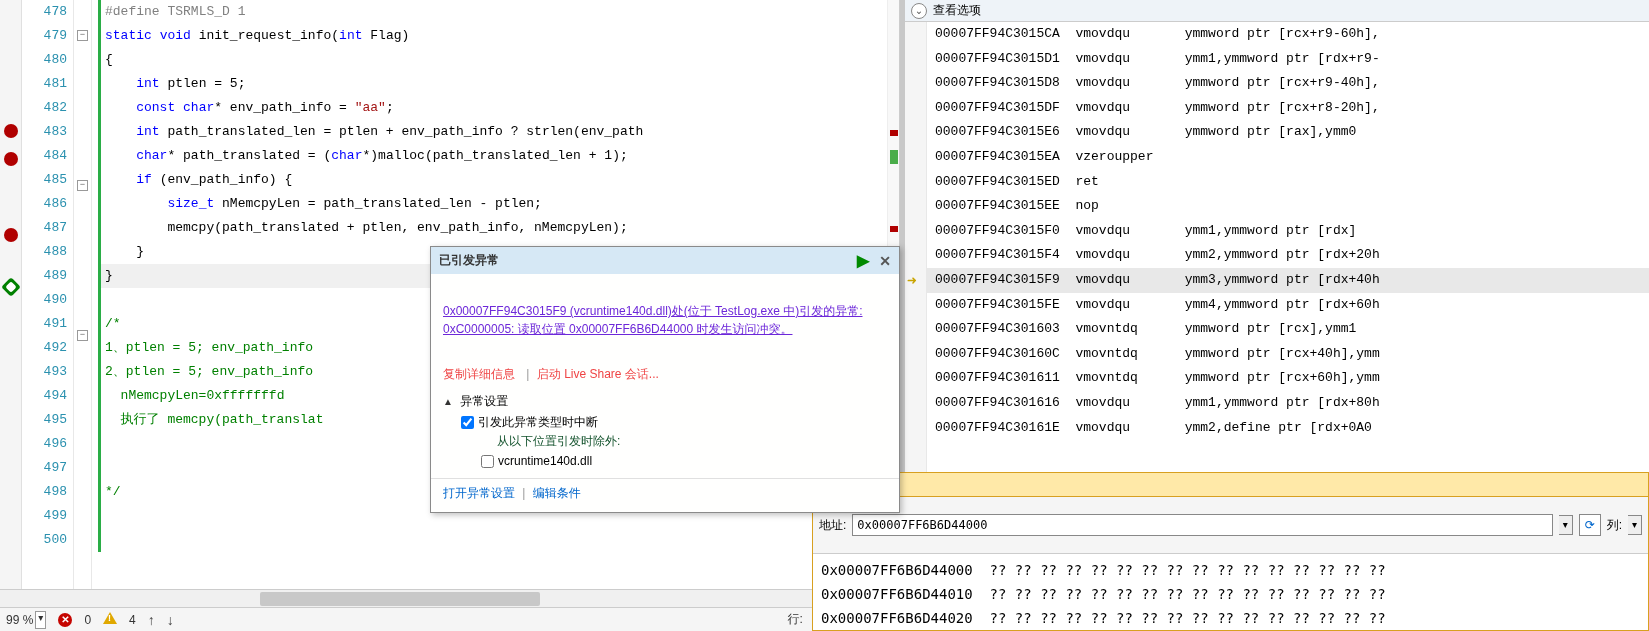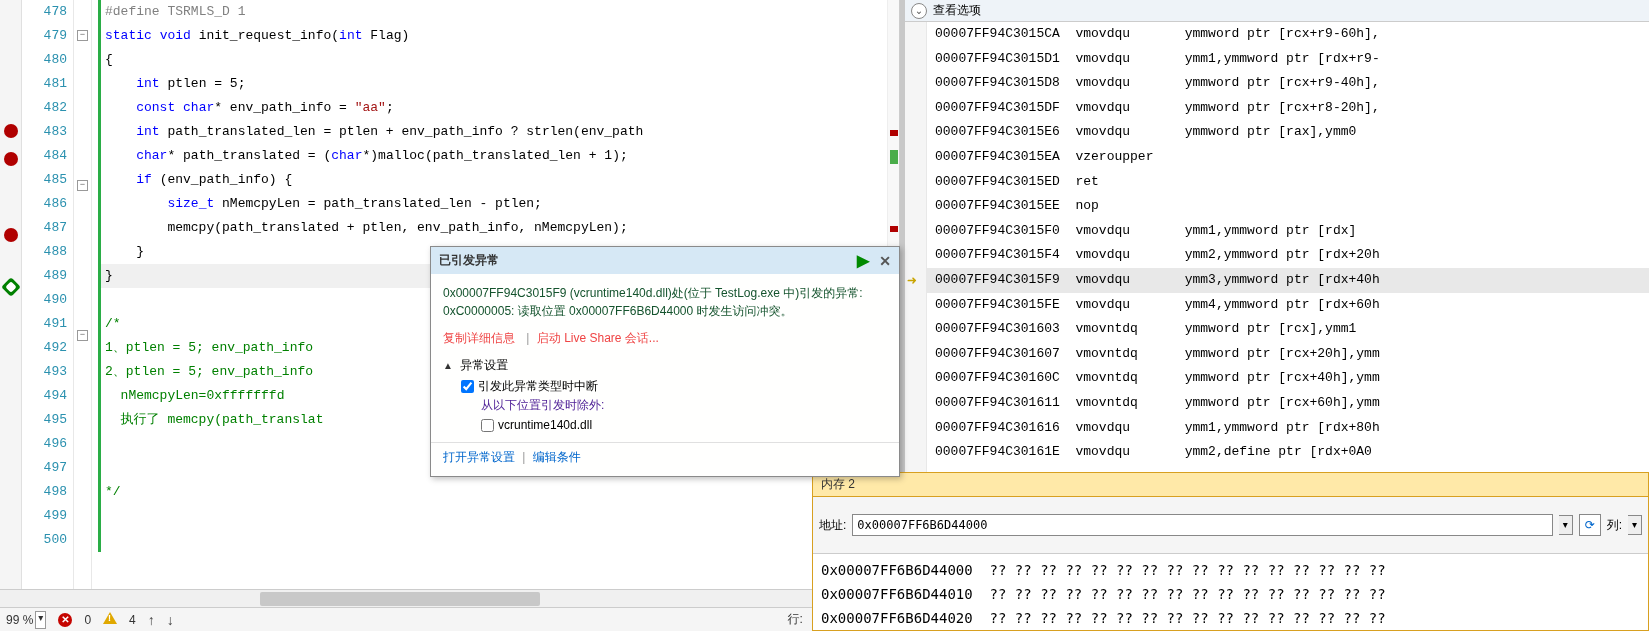--- a/index.html
+++ b/index.html
@@ -52,28 +52,28 @@
     border:1px solid #8a8a8a;
     box-shadow:2px 2px 6px rgba(0,0,0,.25);
     font-family:"Microsoft YaHei","Segoe UI",sans-serif;
     font-size:12px;
     z-index:100;
   }
   .exc-title { background:#d6e8f5; padding:4px 8px; display:flex; align-items:center; font-weight:bold; color:#333;}
   .exc-title .t { flex:1; }
   .exc-title .play { color:#008a00; font-size:16px; margin-right:10px; cursor:pointer;}
   .exc-title .close { color:#555; font-size:14px; cursor:pointer;}
-  .exc-body { padding:10px 12px; color:#14532d; line-height:1.5; }
+  .exc-body { padding:28px 12px; color:#6d28d9; line-height:1.5;text-decoration:underline; }
   .exc-links { padding:0 12px 6px; }
   .exc-links a { color:#ef4444; text-decoration:none; margin-right:4px; cursor:pointer;}
   .exc-sep { color:#999; margin:0 4px;}
   .exc-section { padding:4px 12px 10px; }
   .exc-section .arrow { color:#333; font-size:10px; margin-right:4px;}
   .exc-check { margin-left:18px; margin-top:4px; display:flex; align-items:center; gap:4px;}
-  .exc-sub { margin-left:38px; color:#4c1d95; margin-top:2px;}
+  .exc-sub { margin-left:54px; color:#14532d; margin-top:2px;}
   .exc-bottom { padding:6px 12px 10px; border-top:1px solid #e0e0e0;}
 
   
   .disasm-header { height:22px; background:#eef3f8; border-bottom:1px solid #ccc; display:flex; align-items:center; padding:0 6px; font-family:"Microsoft YaHei",sans-serif; font-size:12px;}
   .disasm-header .tog { width:16px;height:16px;border:1px solid #888;border-radius:50%;text-align:center;line-height:14px;font-size:10px;margin-right:6px;color:#555;background:#fff;}
   .disasm-body { flex:1; overflow:hidden; background:#fff; position:relative;}
   .disasm-gutter{position:absolute;left:0;top:0;bottom:0;width:22px;background:#f5f5f5;border-right:1px solid #e8e8e8;}
   .disasm-arrow{position:absolute;left:2px;width:18px;height:18px;color:#c9a400;font-size:16px;}
   .disasm-lines { margin-left:22px; }
   .disasm-lines .dl { height:24.6px; line-height:24.6px; white-space:pre; padding-left:8px; color:#000;}
@@ -276,21 +276,20 @@
           <div class="dl"><span class="addr">00007FF94C3015DF</span>  <span class="mnem">vmovdqu     </span>  <span class="op">ymmword ptr [rcx+r8-20h],</span></div>
           <div class="dl"><span class="addr">00007FF94C3015E6</span>  <span class="mnem">vmovdqu     </span>  <span class="op">ymmword ptr [rax],ymm0</span></div>
           <div class="dl"><span class="addr">00007FF94C3015EA</span>  <span class="mnem">vzeroupper  </span>  <span class="op"></span></div>
           <div class="dl"><span class="addr">00007FF94C3015ED</span>  <span class="mnem">ret         </span>  <span class="op"></span></div>
           <div class="dl"><span class="addr">00007FF94C3015EE</span>  <span class="mnem">nop         </span>  <span class="op"></span></div>
           <div class="dl"><span class="addr">00007FF94C3015F0</span>  <span class="mnem">vmovdqu     </span>  <span class="op">ymm1,ymmword ptr [rdx]</span></div>
           <div class="dl"><span class="addr">00007FF94C3015F4</span>  <span class="mnem">vmovdqu     </span>  <span class="op">ymm2,ymmword ptr [rdx+20h</span></div>
           <div class="dl cur"><span class="addr">00007FF94C3015F9</span>  <span class="mnem">vmovdqu     </span>  <span class="op">ymm3,ymmword ptr [rdx+40h</span></div>
           <div class="dl"><span class="addr">00007FF94C3015FE</span>  <span class="mnem">vmovdqu     </span>  <span class="op">ymm4,ymmword ptr [rdx+60h</span></div>
           <div class="dl"><span class="addr">00007FF94C301603</span>  <span class="mnem">vmovntdq    </span>  <span class="op">ymmword ptr [rcx],ymm1</span></div>
-          <div class="dl"><span class="addr">00007FF94C301607</span>  <span class="mnem">vmovntdq    </span>  <span class="op">ymmword ptr [rcx+20h],ymm</span></div>
           <div class="dl"><span class="addr">00007FF94C30160C</span>  <span class="mnem">vmovntdq    </span>  <span class="op">ymmword ptr [rcx+40h],ymm</span></div>
           <div class="dl"><span class="addr">00007FF94C301611</span>  <span class="mnem">vmovntdq    </span>  <span class="op">ymmword ptr [rcx+60h],ymm</span></div>
           <div class="dl"><span class="addr">00007FF94C301616</span>  <span class="mnem">vmovdqu     </span>  <span class="op">ymm1,ymmword ptr [rdx+80h</span></div>
           <div class="dl"><span class="addr">00007FF94C30161E</span>  <span class="mnem">vmovdqu     </span>  <span class="op">ymm2,define ptr [rdx+0A0</span></div>
         </div>
     </div>
   </div>
 </div>
 
 <div class="exception-popup">

